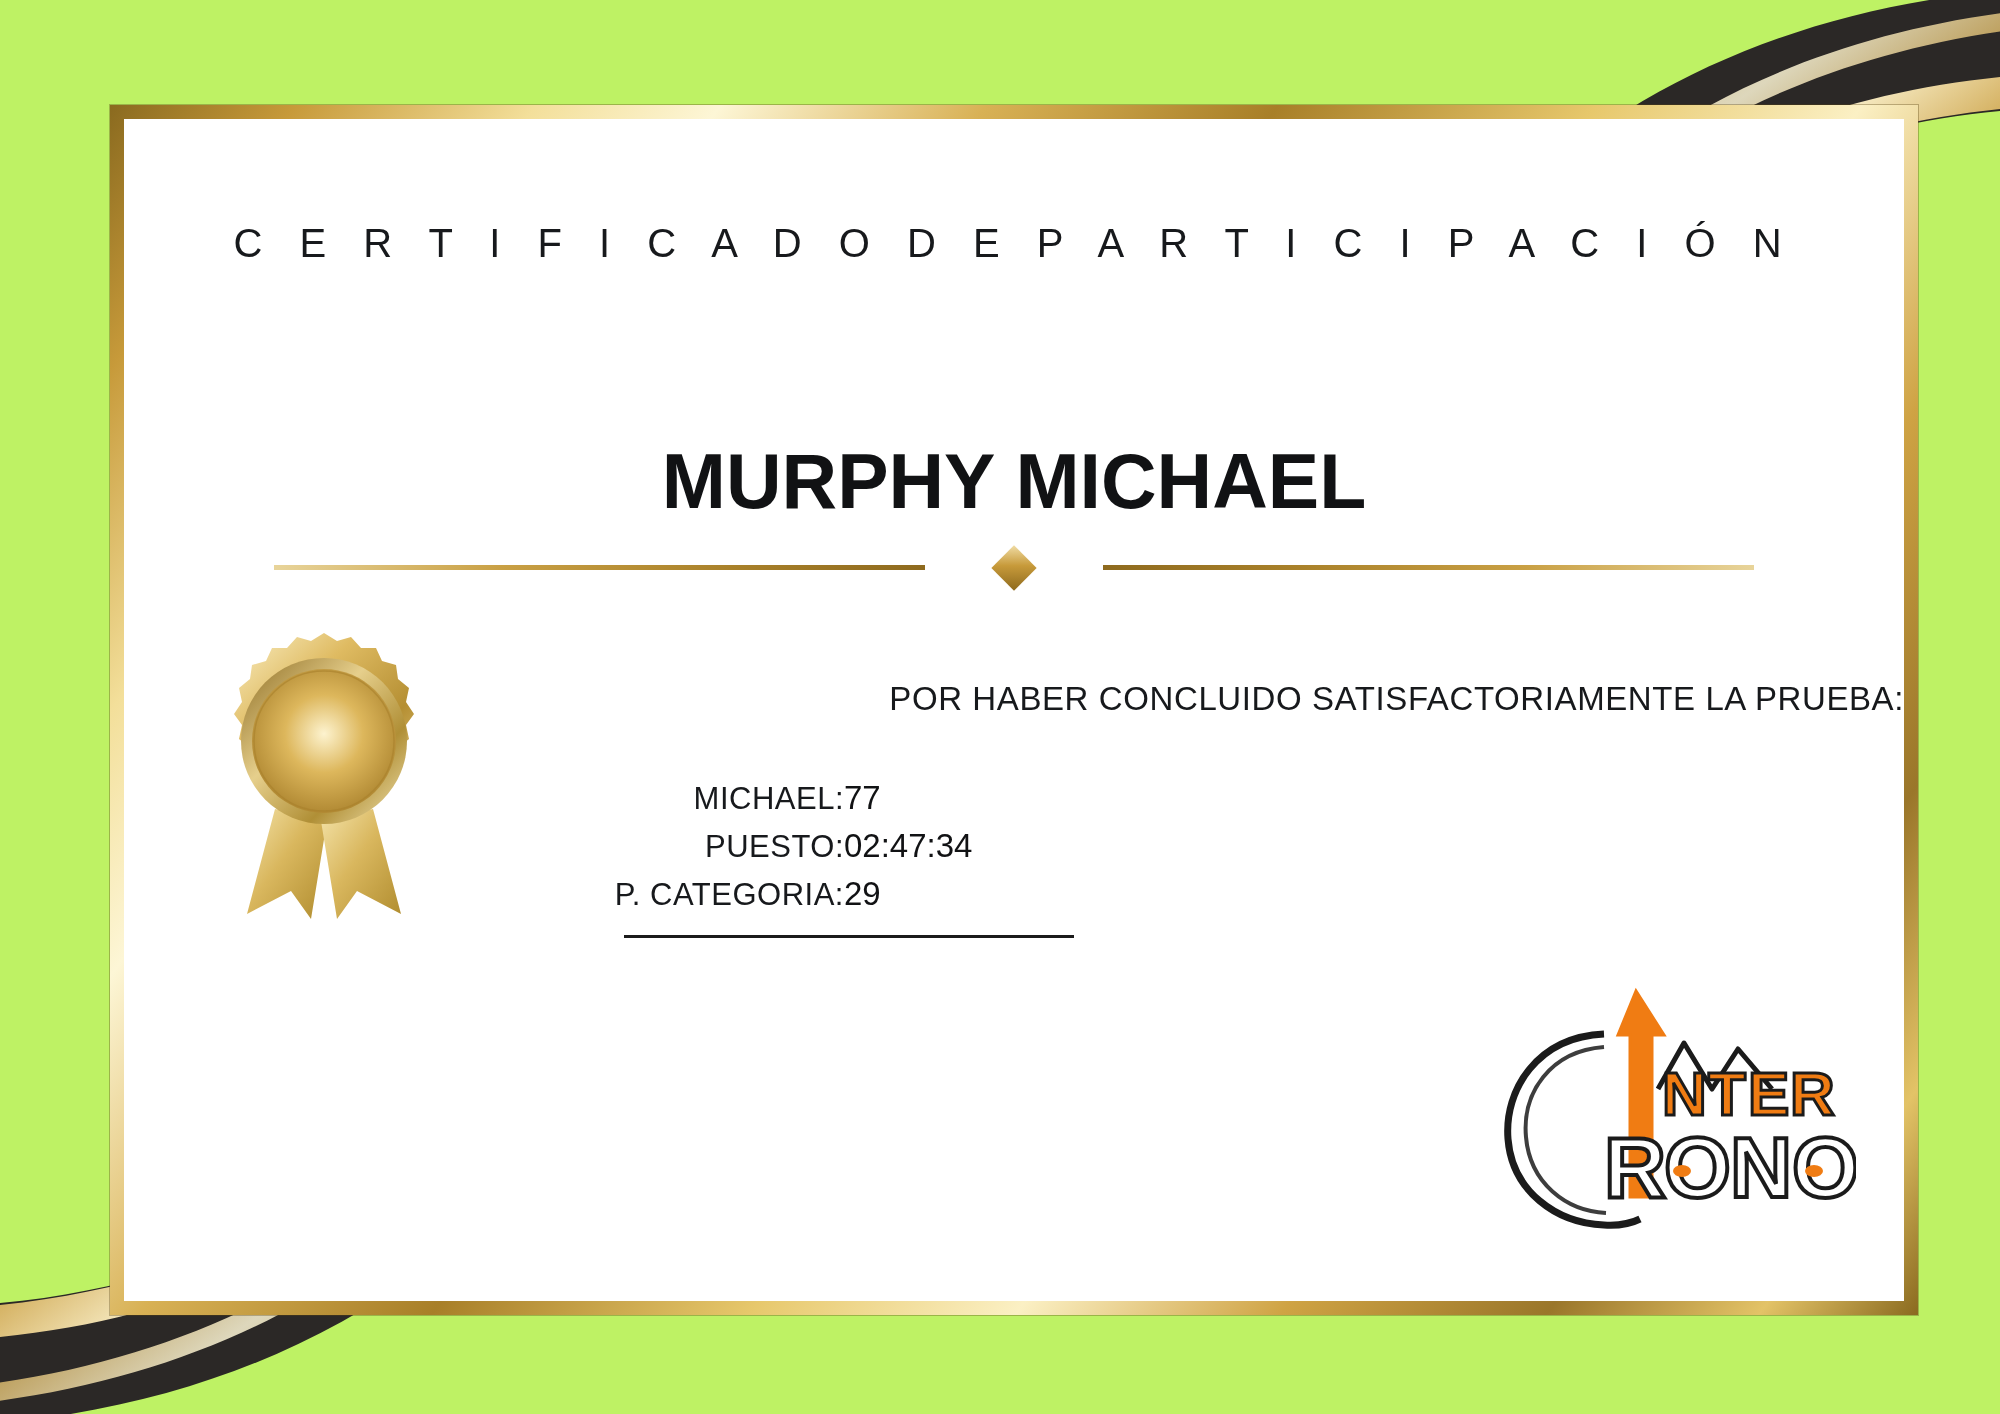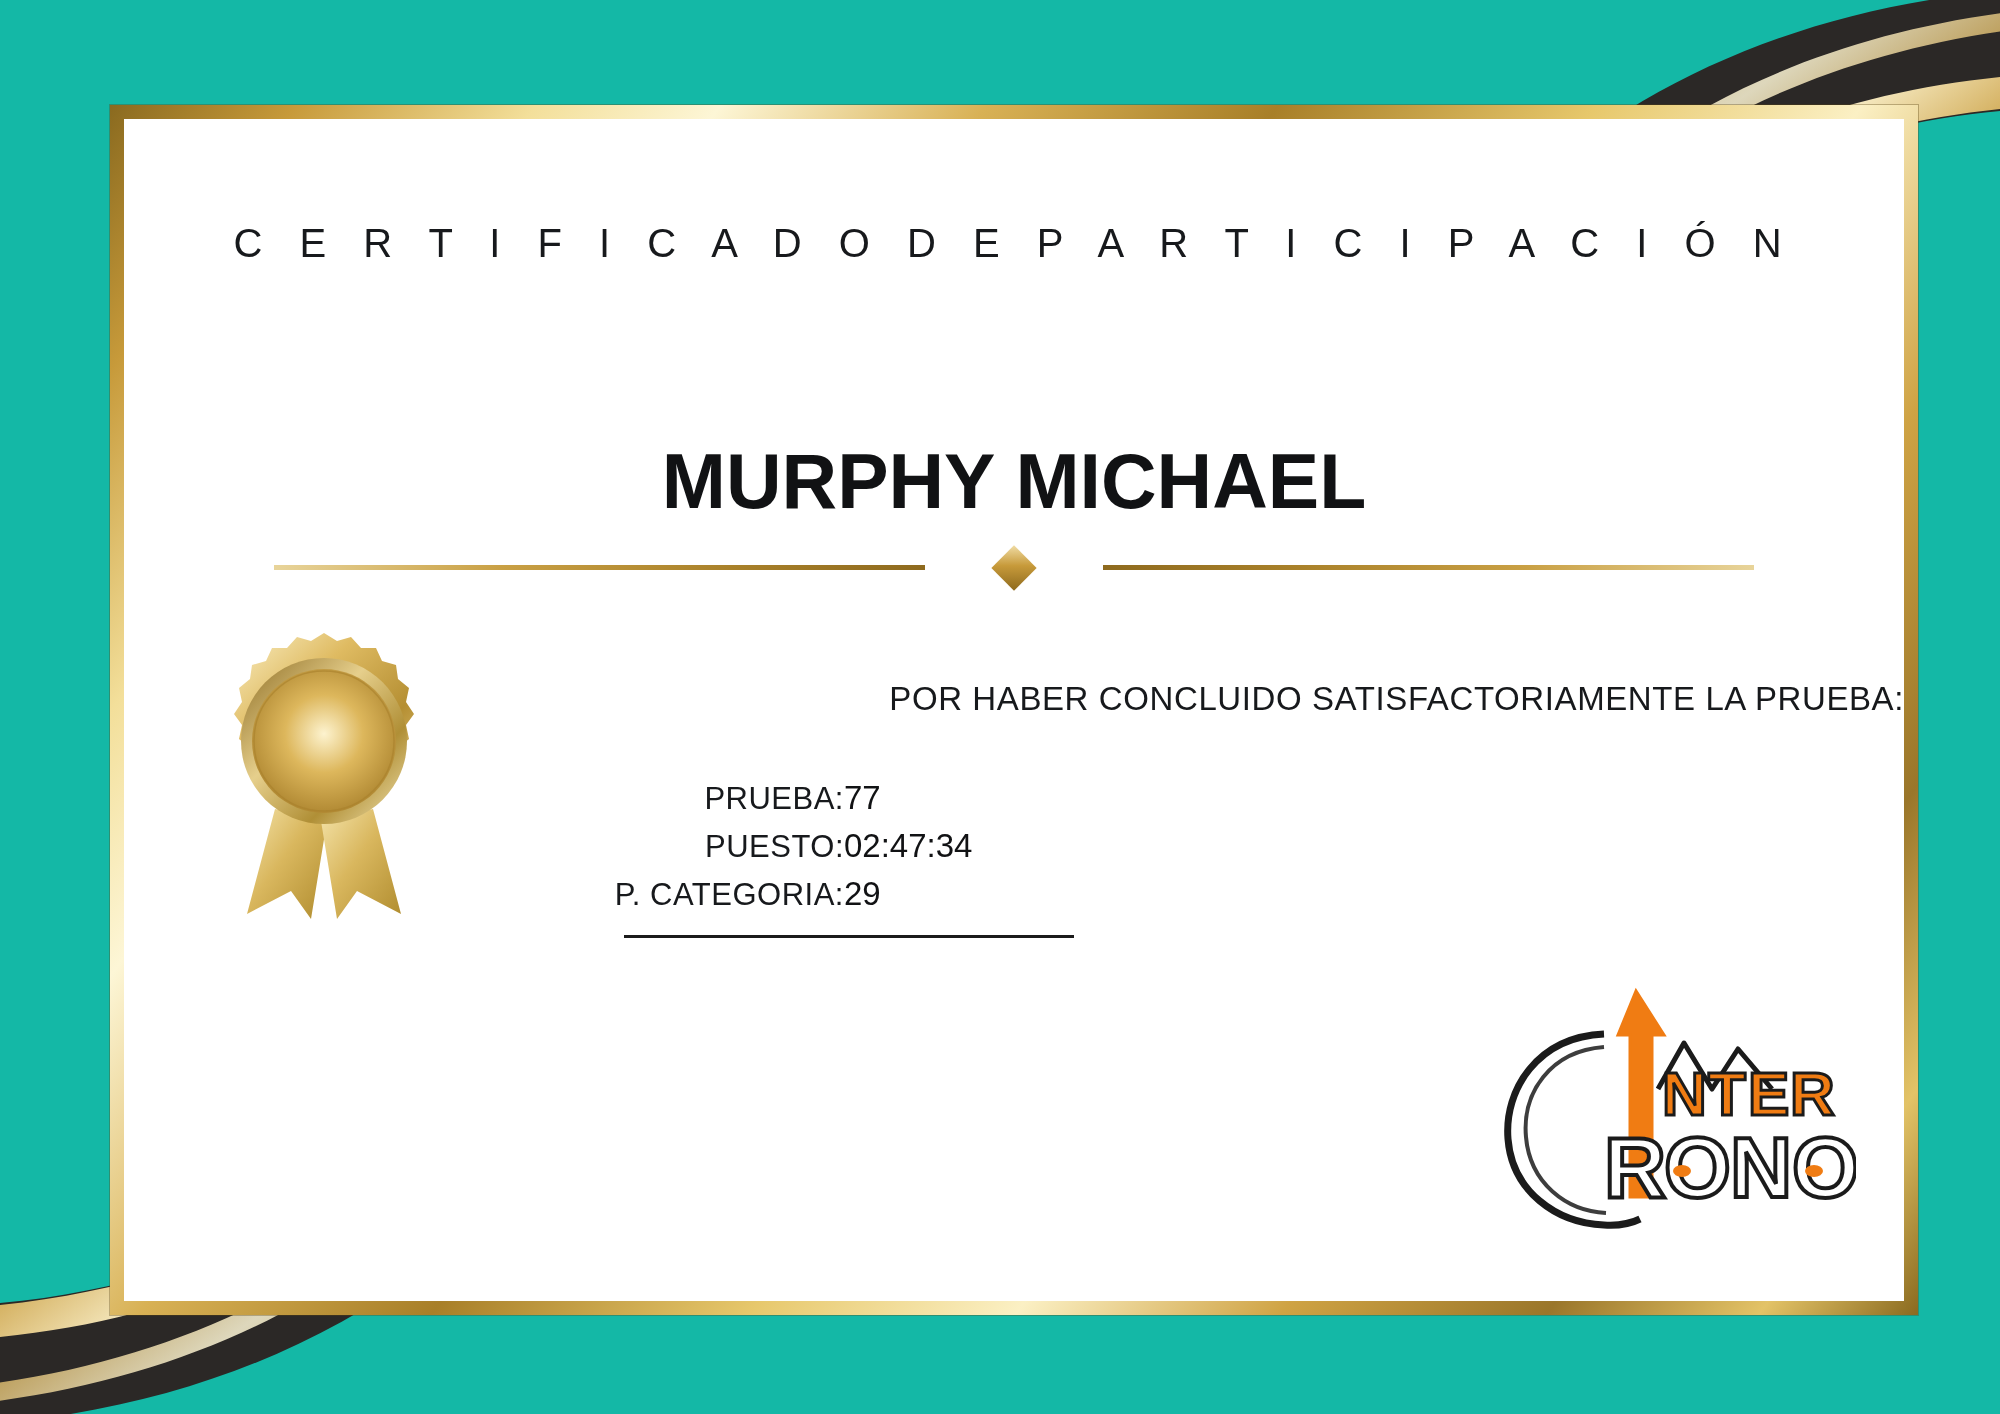--- a/index.html
+++ b/index.html
@@ -12,21 +12,21 @@
     height: 1414px;
     overflow: hidden;
     font-family: "Liberation Sans", sans-serif;
   }
 
   
   .page {
     position: relative;
     width: 2000px;
     height: 1414px;
-    background: #14b8a6;
+    background: #bef264;
     overflow: hidden;
   }
 
   
   .corner-swash {
     position: absolute;
     pointer-events: none;
   }
   .corner-tr { top: -10px; right: -10px; width: 760px; height: 560px; }
   .corner-bl { bottom: -10px; left: -10px; width: 760px; height: 560px; }
@@ -230,21 +230,21 @@
       <div class="divider">
         <div class="bar left"></div>
         <div class="diamond"></div>
         <div class="bar right"></div>
       </div>
 
       <div class="subtitle">POR HABER CONCLUIDO SATISFACTORIAMENTE LA PRUEBA:</div>
 
       <div class="results">
         <div class="result-row">
-          <div class="result-label">PRUEBA:</div>
+          <div class="result-label">MICHAEL:</div>
           <div class="result-value">77</div>
         </div>
         <div class="result-row">
           <div class="result-label">PUESTO:</div>
           <div class="result-value">02:47:34</div>
         </div>
         <div class="result-row">
           <div class="result-label">P. CATEGORIA:</div>
           <div class="result-value">29</div>
         </div>

